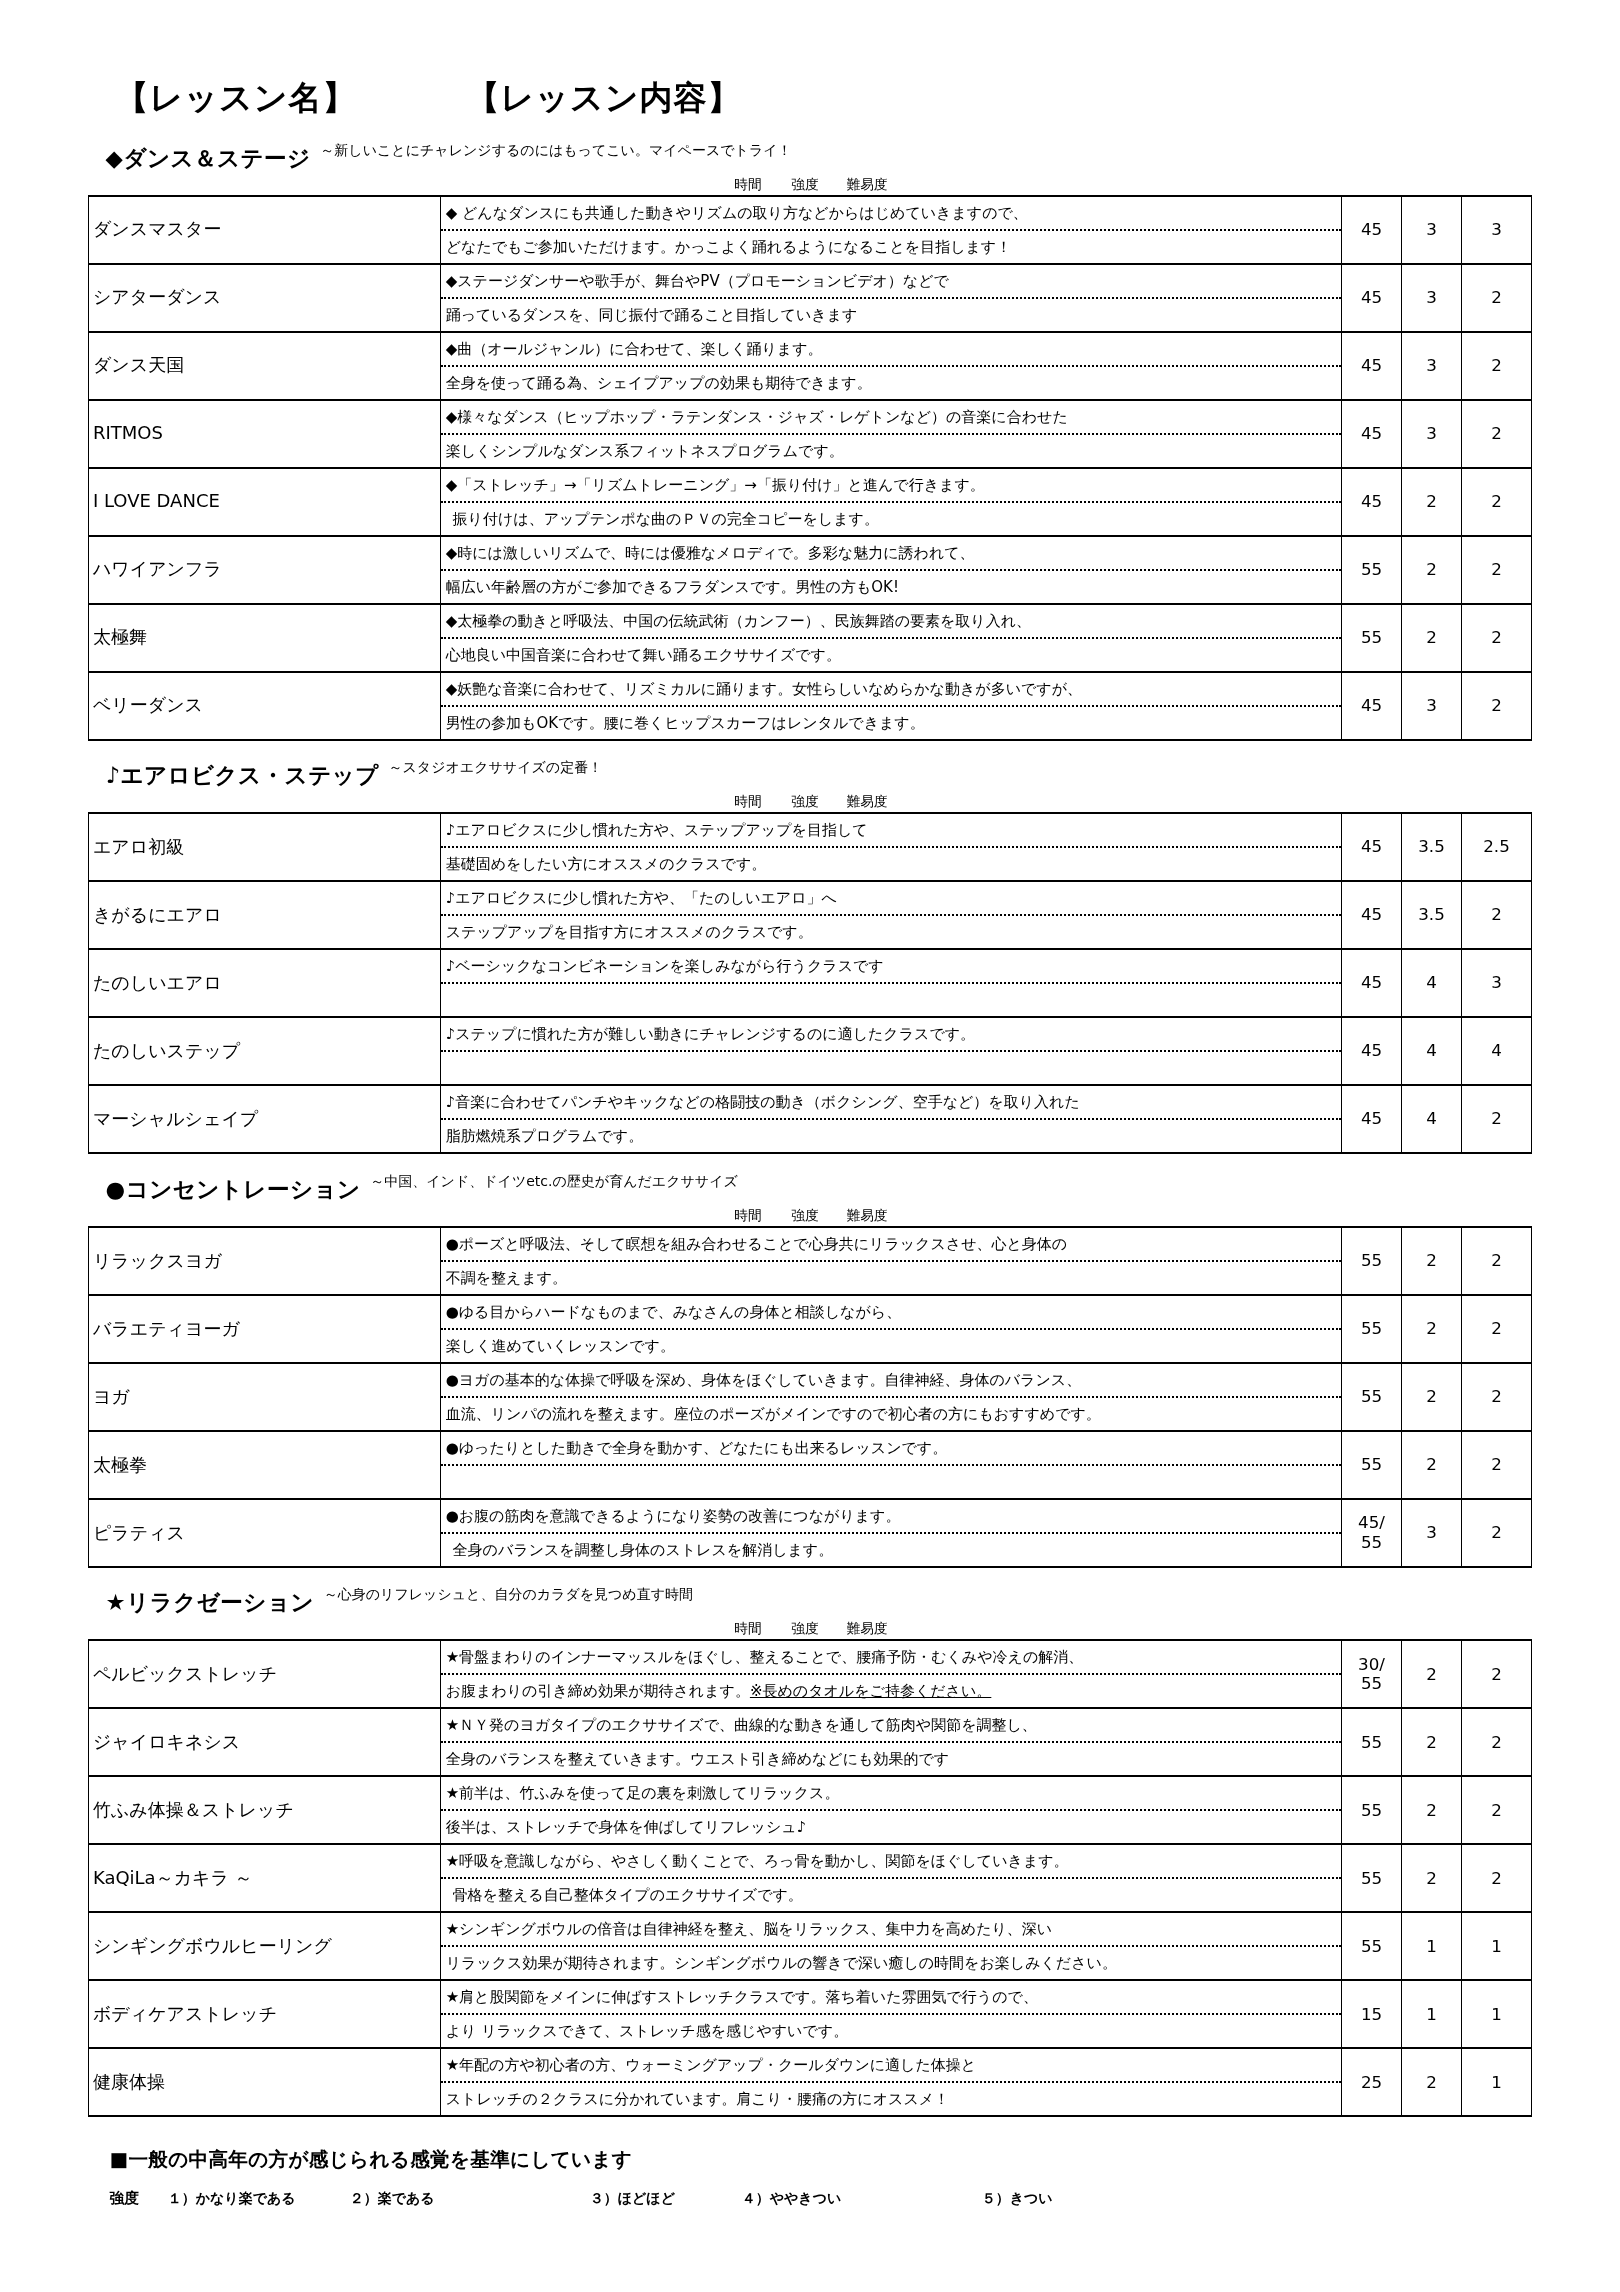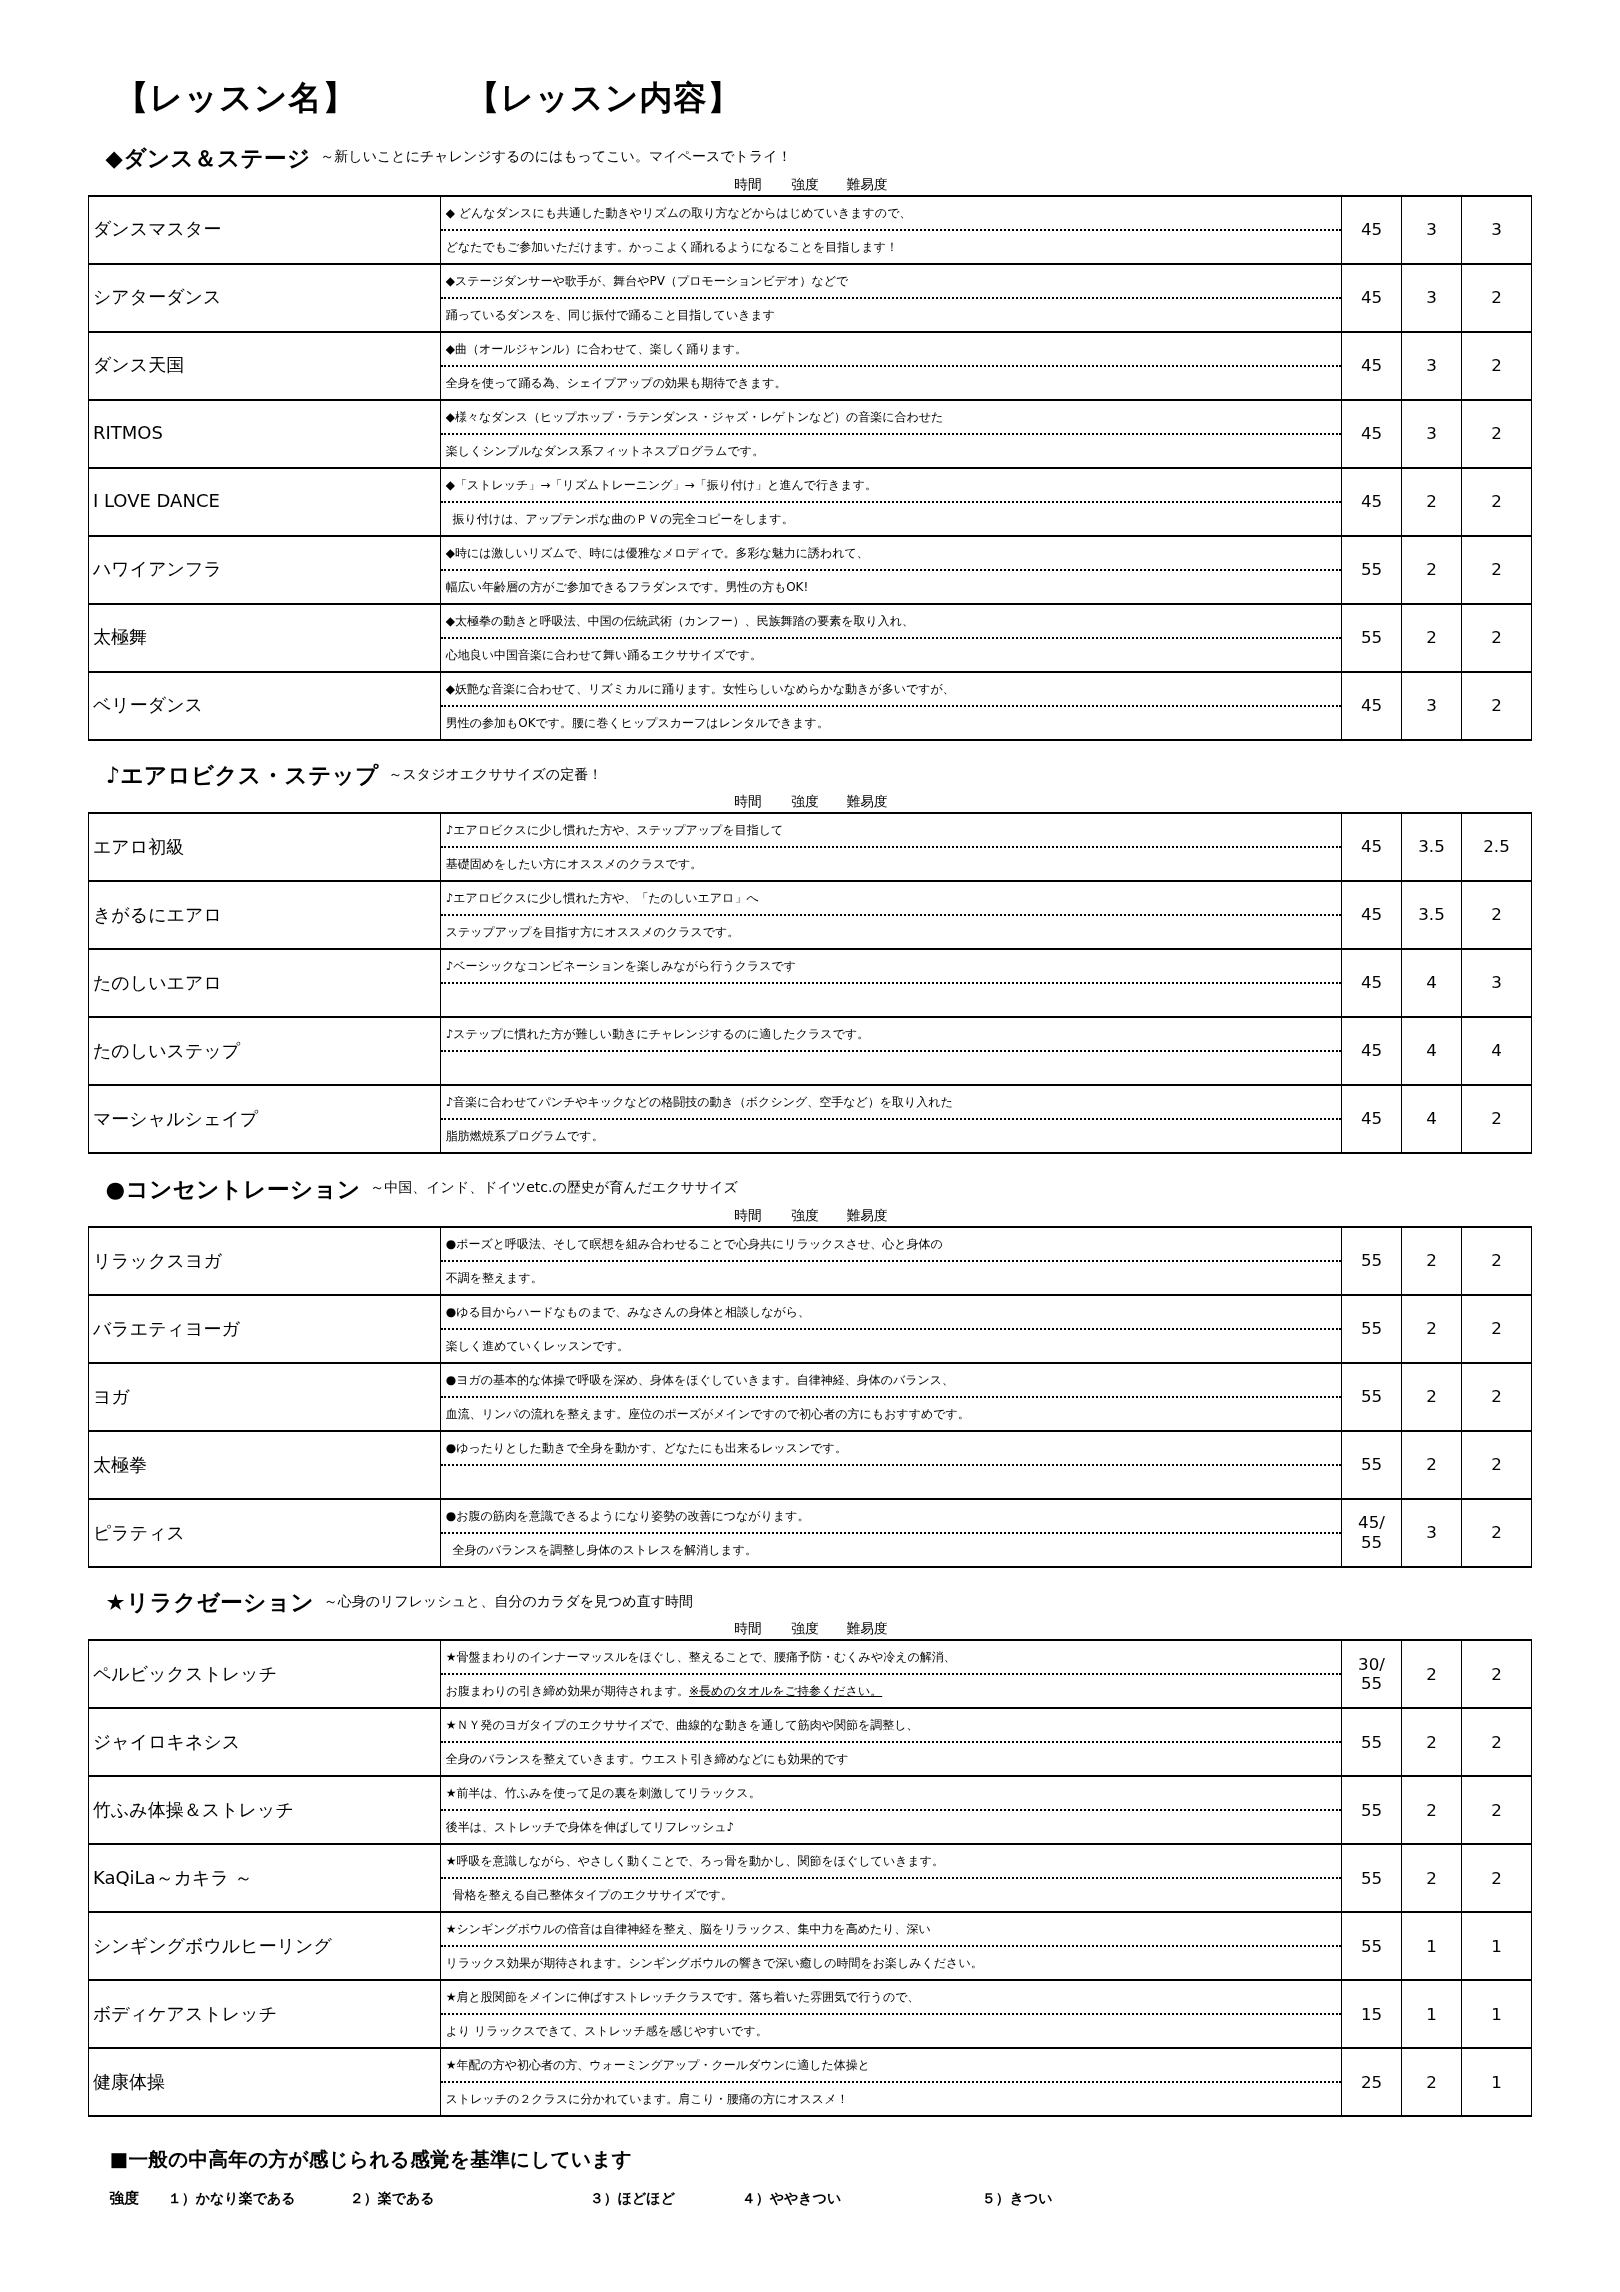--- a/index.html
+++ b/index.html
@@ -39,21 +39,21 @@
     font-size: 33px;
     font-weight: bold;
     letter-spacing: 1px;
     white-space: nowrap;
     margin-left: 110px;
   }
 
   
   .section-head {
     display: flex;
-    align-items: center;
+    align-items: flex-start;
     padding-left: 17.6px;
     margin-top: 19.6px;
     margin-bottom: 2px;
   }
   .section-title {
     font-size: 22.5px;
     font-weight: bold;
     letter-spacing: 0.5px;
     white-space: nowrap;
   }
@@ -120,21 +120,21 @@
     line-height: 1.18;
   }
   td.num-cell.last { border-right: none; }
   .w-time { width: 57px; }
   .w-int  { width: 57px; }
   .w-dif  { width: 67px; }
 
   .desc-line {
     height: 32px;
     line-height: 32px;
-    font-size: 12px;
+    font-size: 15px;
     padding-left: 4.9px;
     white-space: nowrap;
     overflow: hidden;
   }
   .desc-line.first {
     border-bottom: 2.2px dotted #000;
   }
   .desc-line.indent { padding-left: 11.8px; }
   .desc-line u { }
 

